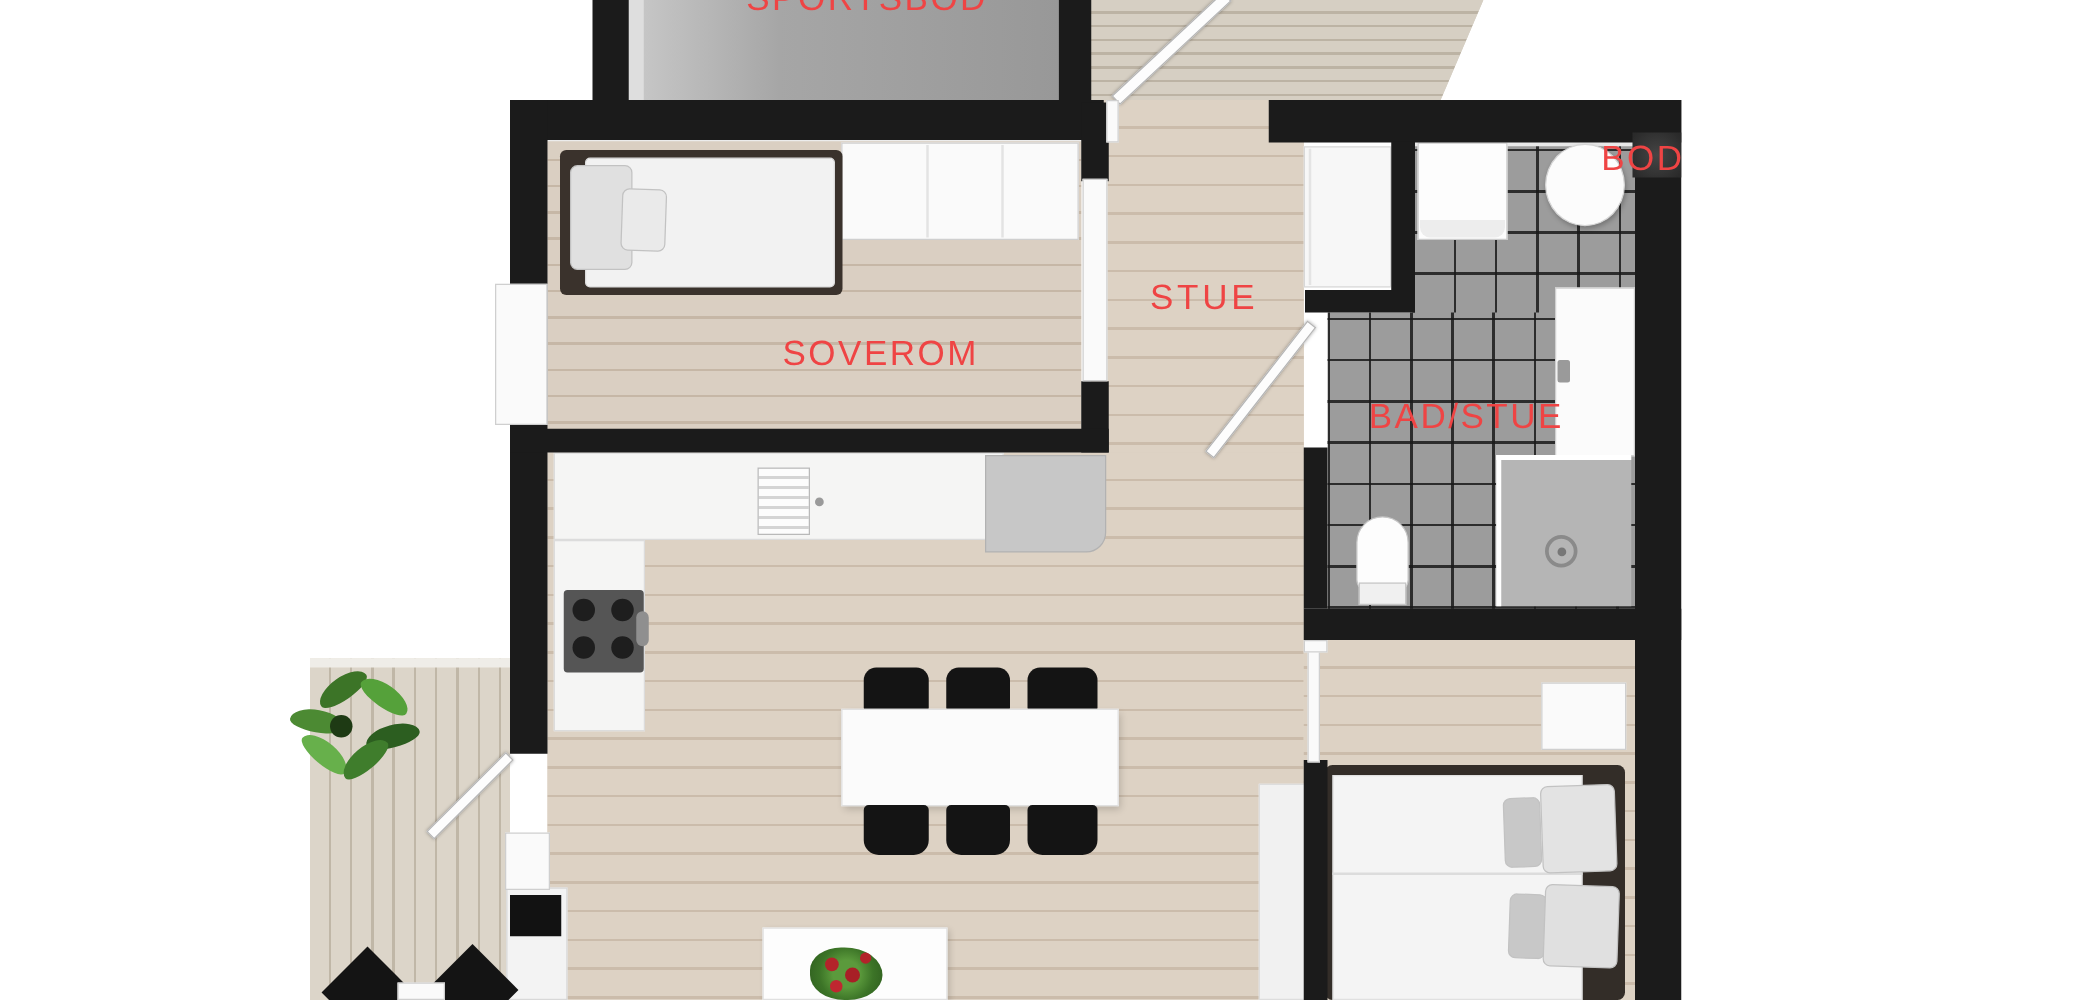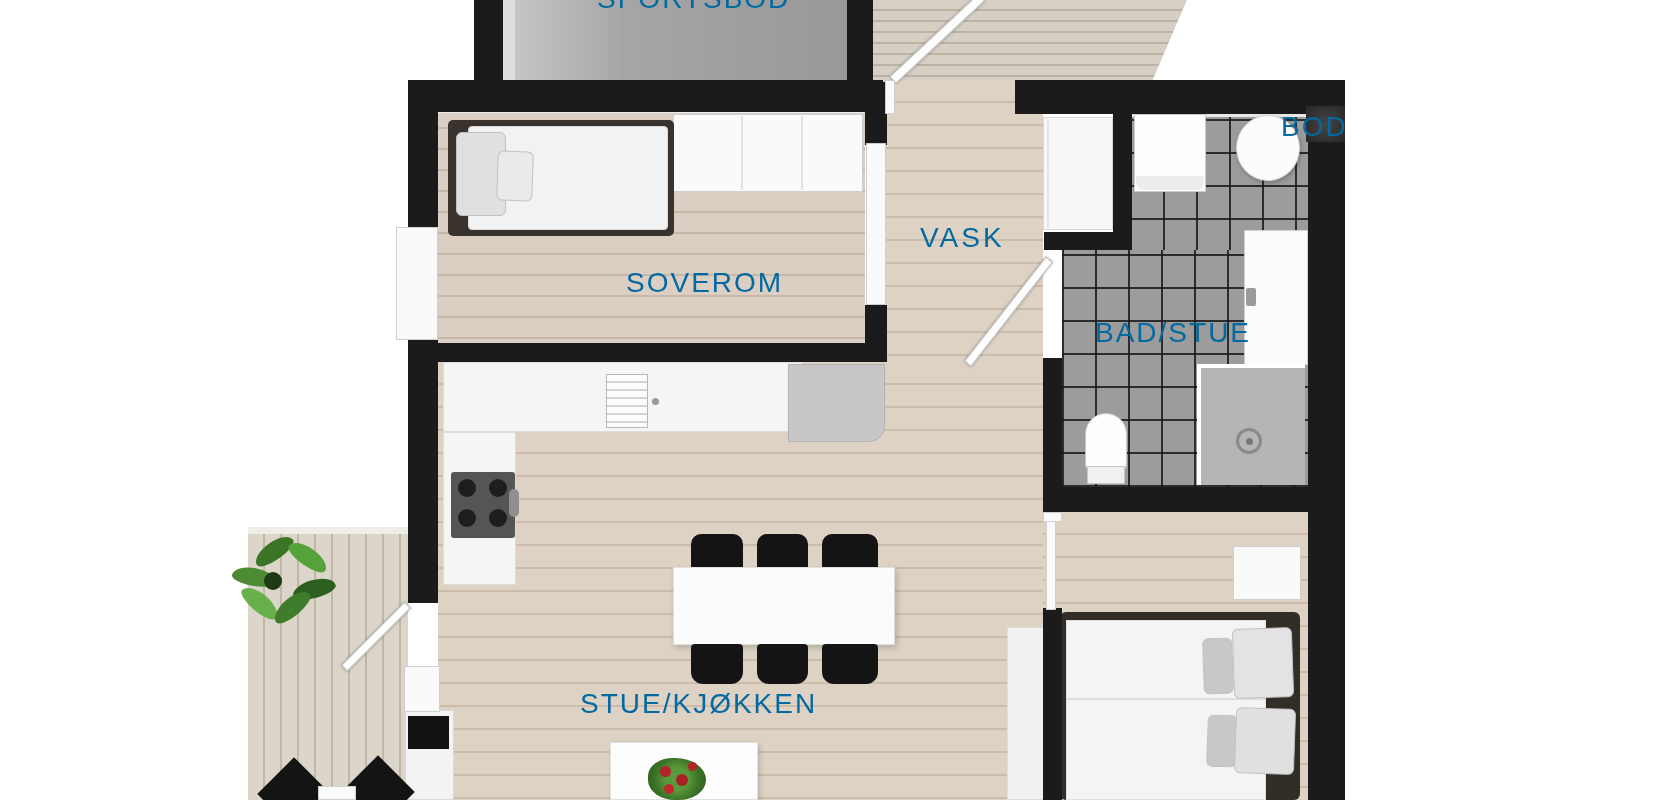--- a/index.html
+++ b/index.html
@@ -13,21 +13,21 @@
         background-image:repeating-linear-gradient(to bottom,#dacfc2 0 19px,#c6b7a6 19px 21px);}
   .deckV{background-color:#d5cec2;
         background-image:repeating-linear-gradient(to right,#dcd5c9 0 15px,#c0b7a7 15px 17px);}
   .deckH{background-color:#d2cbbf;
         background-image:repeating-linear-gradient(to bottom,#d6cfc3 0 9px,#bcb3a4 9px 11px);}
   .tiles{background-color:#9c9c9c;
         background-image:repeating-linear-gradient(0deg,rgba(25,25,25,.85) 0 2px,transparent 2px 33px),
                          repeating-linear-gradient(90deg,rgba(25,25,25,.85) 0 2px,transparent 2px 33px);}
   .white-box{background:#fafafa;border:1px solid #cfcfcf;}
   .door{background:#fdfdfd;border:1px solid #b5b5b5;box-shadow:0 0 3px rgba(0,0,0,.35);}
-  .lbl{font-size:28px;letter-spacing:2px;color:#0369a1;white-space:nowrap;line-height:1;}
+  .lbl{font-size:28px;letter-spacing:2px;color:#ef4444;white-space:nowrap;line-height:1;}
   .chair{background:#141414;}
   .pillow{background:#e0e0e0;border:1px solid #c2c2c2;border-radius:6px;}
   .leaf{width:44px;height:18px;border-radius:50% 50% 50% 50%/60% 60% 40% 40%;}
 </style>
 </head>
 <body>
 
 <div id="plan">
 
   <div class="deckH" style="left:860px;top:0;width:330px;height:81px;clip-path:polygon(0 0,99% 0,88.5% 100%,0 100%);"></div>
@@ -144,18 +144,17 @@
   <div class="door" style="left:896px;top:74px;width:122px;height:10px;transform:rotate(-43deg);transform-origin:left bottom;"></div>
   <div class="door" style="left:1053px;top:262px;width:133px;height:9px;transform:rotate(128deg);transform-origin:left top;"></div>
   <div class="door" style="left:411px;top:608px;width:90px;height:9px;transform:rotate(135deg);transform-origin:left top;"></div>
   <div class="white-box" style="left:1046px;top:518px;width:10px;height:92px;"></div>
   <div class="white-box" style="left:1043px;top:512px;width:19px;height:10px;"></div>
   <div class="white-box" style="left:404px;top:666px;width:36px;height:46px;"></div>
   <div class="white-box" style="left:885px;top:80px;width:10px;height:34px;"></div>
 
   <div class="lbl" style="left:597px;top:-15px;">SPORTSBOD</div>
   <div class="lbl" style="left:626px;top:269px;">SOVEROM</div>
-  <div class="lbl" style="left:920px;top:224px;letter-spacing:3px;">VASK</div>
+  <div class="lbl" style="left:920px;top:224px;letter-spacing:3px;">STUE</div>
   <div class="lbl" style="left:1281px;top:113px;">BOD</div>
   <div class="lbl" style="left:1095px;top:319px;">BAD/STUE</div>
-  <div class="lbl" style="left:580px;top:690px;">STUE/KJØKKEN</div>
 
 </div>
 
 </body></html>

